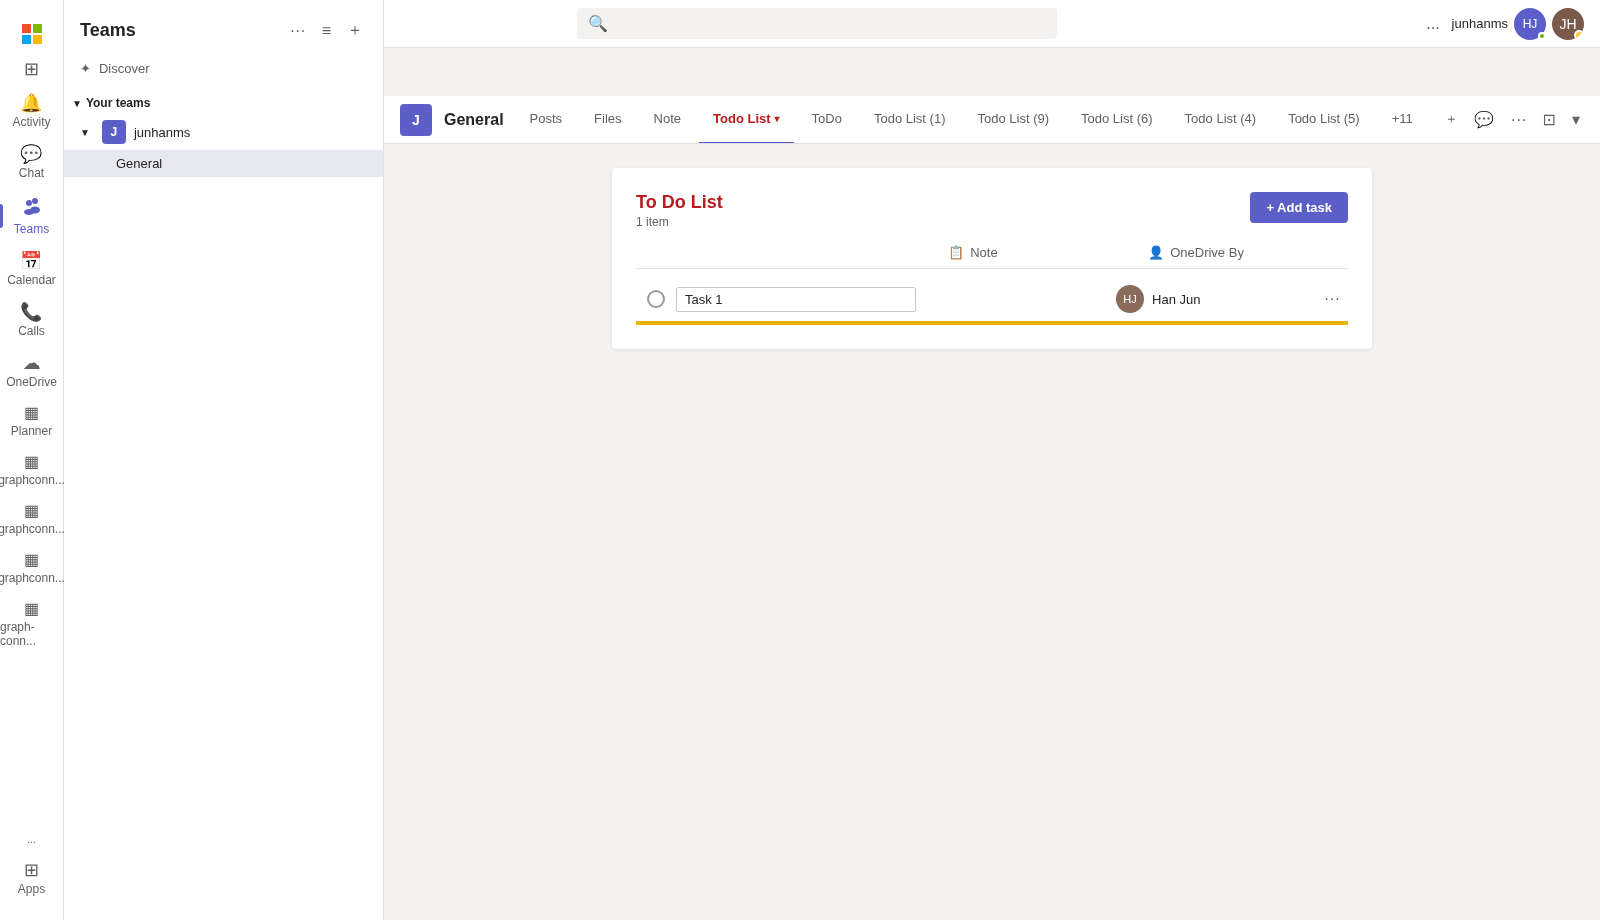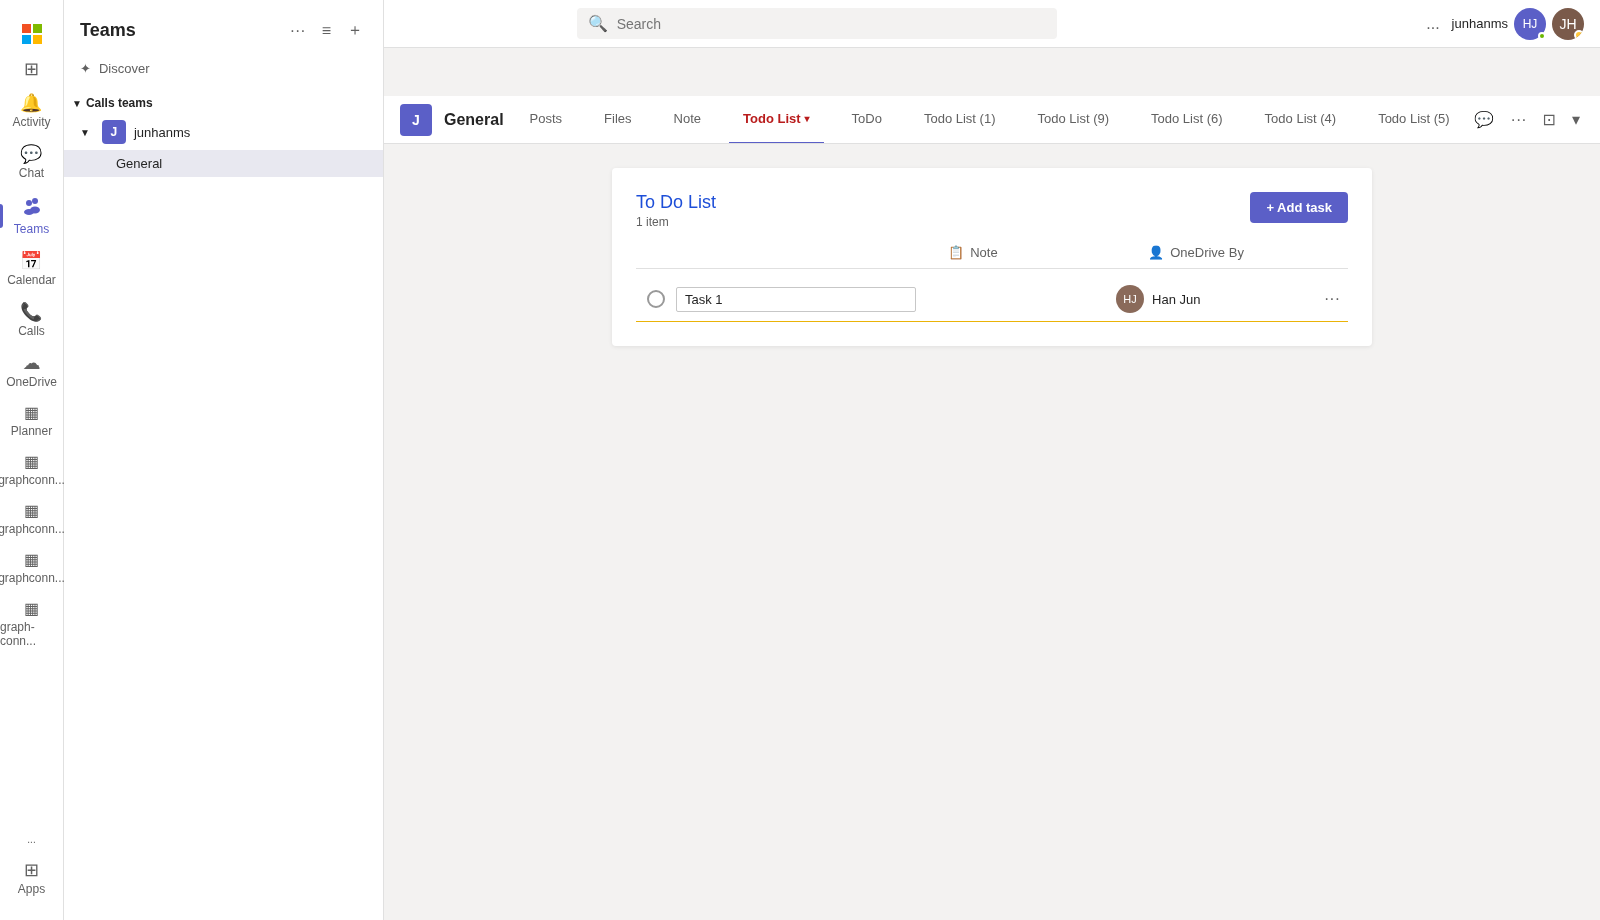--- a/index.html
+++ b/index.html
@@ -255,21 +255,21 @@
       flex-shrink: 0;
     }
     .channel-name {
       font-size: 16px;
       font-weight: 600;
       color: #242424;
     }
     .channel-tabs {
       display: flex;
       align-items: center;
-      gap: 14px;
+      gap: 4px;
       overflow: hidden;
       flex: 1;
     }
     .tab {
       padding: 12px 14px;
       font-size: 13px;
       color: #616161;
       cursor: pointer;
       border-bottom: 2px solid transparent;
       white-space: nowrap;
@@ -306,22 +306,22 @@
       box-shadow: 0 1px 4px rgba(0,0,0,0.08);
     }
     .todo-card-header {
       display: flex;
       align-items: flex-start;
       justify-content: space-between;
       margin-bottom: 16px;
     }
     .todo-title {
       font-size: 18px;
-      font-weight: 400;
-      color: #1d4ed8;
+      font-weight: 700;
+      color: #b91c1c;
     }
     .todo-count {
       font-size: 12px;
       color: #616161;
       margin-top: 2px;
     }
     .add-task-btn {
       background: #5b5fc7;
       color: #fff;
       border: none;
@@ -355,21 +355,21 @@
       color: #616161;
       display: flex;
       align-items: center;
       gap: 6px;
     }
     .task-row {
       display: flex;
       align-items: center;
       gap: 0;
       padding: 8px 0;
-      border-bottom: 1px solid #eab308;
+      border-bottom: 4px solid #eab308;
     }
     .task-check {
       width: 40px;
       display: flex;
       align-items: center;
       justify-content: center;
     }
     .circle-check {
       width: 18px;
       height: 18px;
@@ -509,39 +509,38 @@
       <button class="icon-btn">＋</button>
     </div>
   </div>
   <div class="discover-btn">
     <span>✦</span>
     <span>Discover</span>
   </div>
   <div class="your-teams">
     <div class="teams-section-header">
       <span class="chevron">▼</span>
-      <span>Calls teams</span>
+      <span>Your teams</span>
     </div>
     <div class="team-row">
       <span class="chevron">▼</span>
       <div class="team-avatar">J</div>
       <span>junhanms</span>
     </div>
     <div class="channel-row">
       <span>General</span>
     </div>
   </div>
 </div>
 
 <div style="flex:1; display:flex; flex-direction:column; overflow:hidden; position:relative;">
 
   <div class="topbar" style="position:relative; left:0; top:0; margin-top:0;">
     <div class="search-box" style="position:relative; left:auto; transform:none; margin:0 auto;">
       <span>🔍</span>
-      <input class="search-input" type="text" placeholder="Search" style="">
     </div>
     <div class="topbar-right">
       <button class="icon-btn">...</button>
       <div class="user-info">
         <span>junhanms</span>
         <div class="user-avatar">
           HJ
           <div class="online-dot"></div>
         </div>
         <div class="user-avatar" style="background:#7a5a4a; overflow:hidden;">

